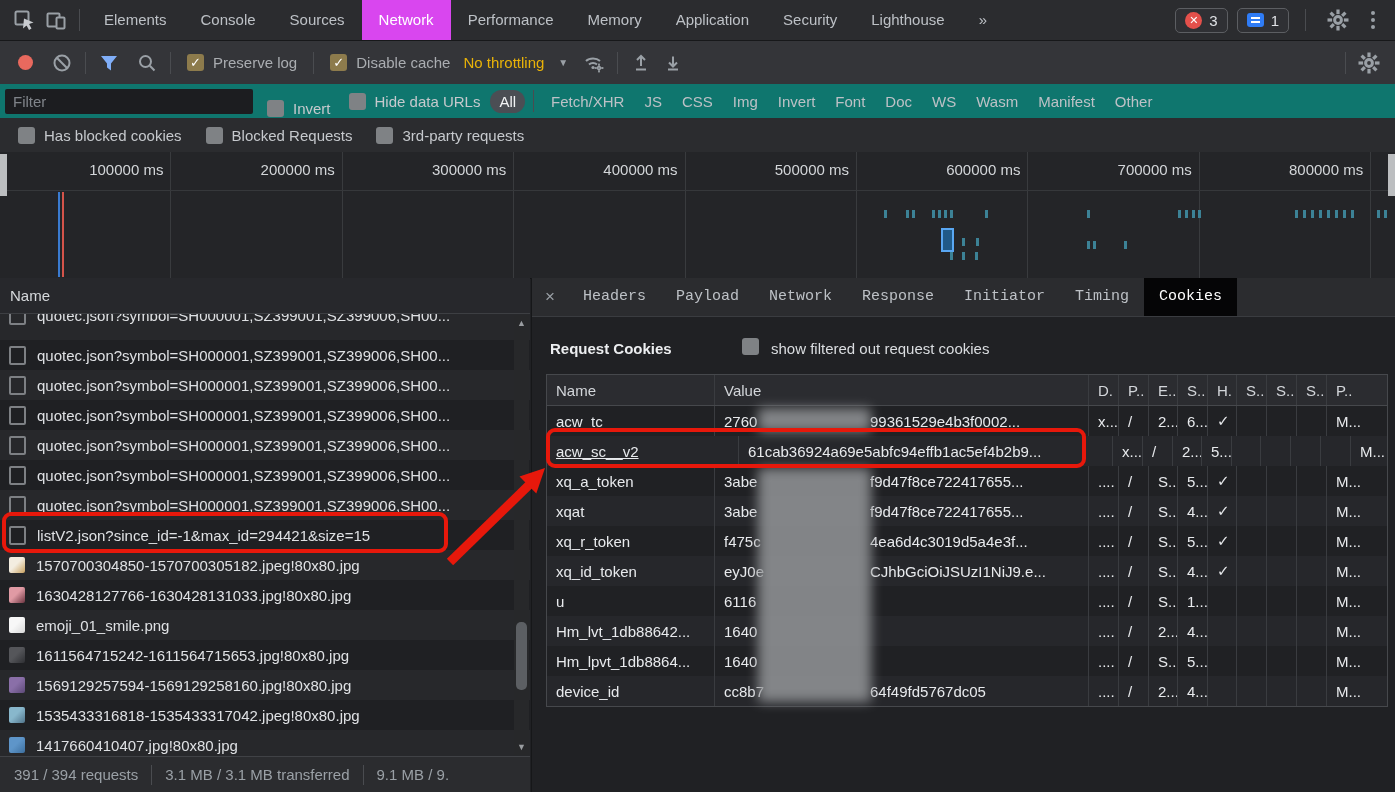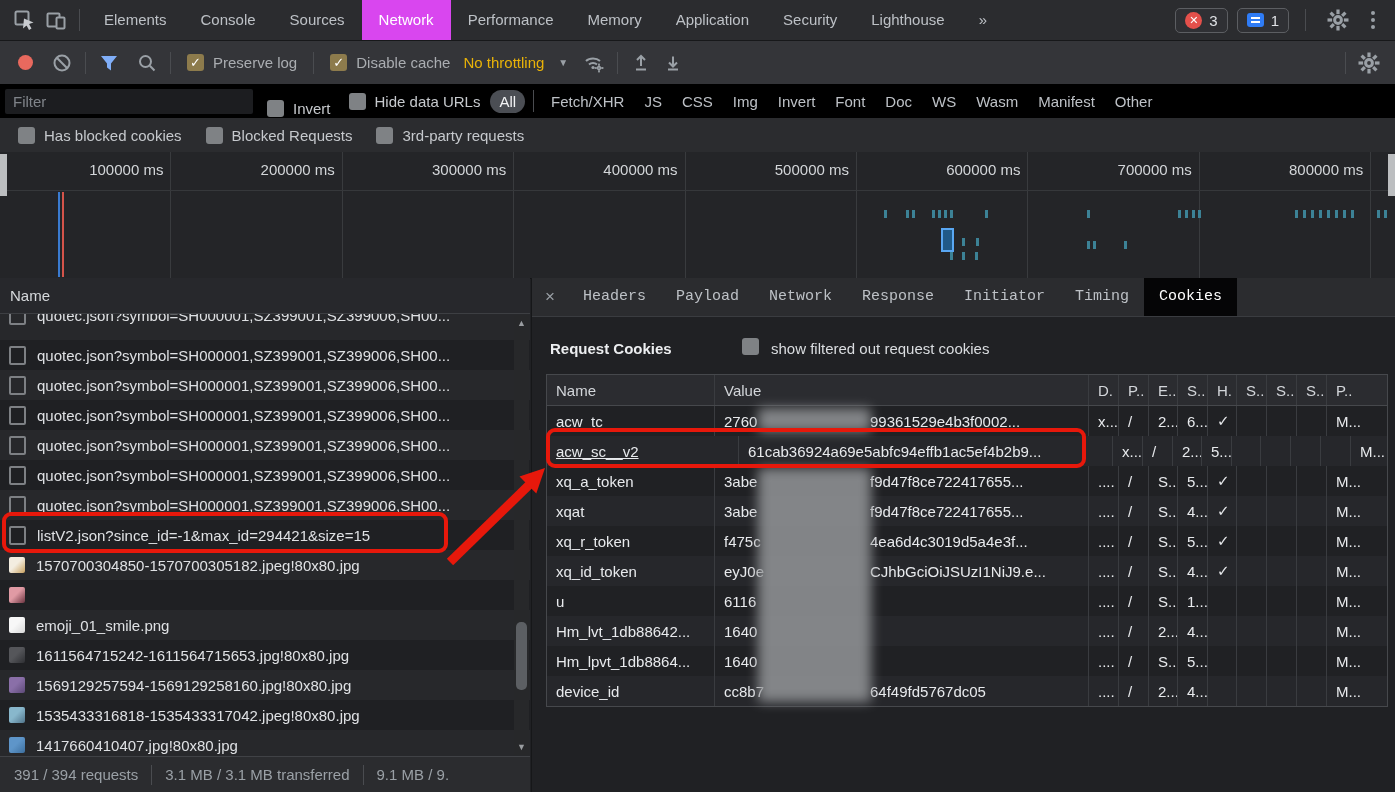--- a/index.html
+++ b/index.html
@@ -30,21 +30,21 @@
     border-bottom:1px solid #1d1e20;display:flex;align-items:center;}
   .rec{width:15px;height:15px;border-radius:50%;background:#e8695e;margin:0 13px 0 18px;flex:none;}
   .cbwrap{display:flex;align-items:center;gap:9px;margin:0 9px;color:#aaadb1;white-space:nowrap;}
   .cb{width:17px;height:17px;border-radius:3px;background:#7f8285;flex:none;display:flex;
     align-items:center;justify-content:center;color:#fff;font-size:13px;font-weight:bold;}
   .cb.on{background:#8d7b4c;}
   .throttle{color:#eab308;margin-left:4px;}
   .caret{color:#9aa0a6;font-size:10px;margin-left:14px;}
 
   
-  #filter-row1{position:absolute;left:0;top:84px;width:100%;height:34px;background:#000000;
+  #filter-row1{position:absolute;left:0;top:84px;width:100%;height:34px;background:#0f766e;
     display:flex;align-items:center;}
   #filter-input{width:232px;height:25px;margin-left:5px;background:#1c1d20;border:none;border-radius:2px;
     color:#bdc1c6;font-size:15px;padding:0 8px;outline:none;font-family:inherit;}
   #filter-input::placeholder{color:#80848a;}
   .ftypes{display:flex;align-items:center;}
   .ftype{color:#bdc1c6;padding:3px 9px;margin:0 1px;white-space:nowrap;}
   .ftype.sel{background:#4b4e54;border-radius:13px;color:#f2f3f5;}
   #filter-row2{position:absolute;left:0;top:118px;width:100%;height:34px;background:#2b2c2f;
     display:flex;align-items:center;padding-left:6px;}
   #filter-row2 .cbwrap{color:#c6c9cd;margin:0 12px;}
@@ -416,20 +416,21 @@
         <div class="req-row dk">
           <div class="req-icon doc"></div>
           <div style="overflow: hidden;">listV2.json?since_id=-1&amp;max_id=294421&amp;size=15</div>
         </div>
         <div class="req-row lt">
           <div class="req-icon" style="background: linear-gradient(135deg, rgb(243, 237, 224) 45%, rgb(201, 161, 95));"></div>
           <div style="overflow: hidden;">1570700304850-1570700305182.jpeg!80x80.jpg</div>
         </div>
         <div class="req-row dk">
           <div class="req-icon" style="background: linear-gradient(135deg, rgb(224, 154, 164) 45%, rgb(107, 52, 64));"></div>
+          <div style="overflow: hidden;">1630428127766-1630428131033.jpg!80x80.jpg</div>
         </div>
         <div class="req-row lt">
           <div class="req-icon" style="background: linear-gradient(135deg, rgb(247, 247, 247) 45%, rgb(217, 217, 217));"></div>
           <div style="overflow: hidden;">emoji_01_smile.png</div>
         </div>
         <div class="req-row dk">
           <div class="req-icon" style="background: linear-gradient(135deg, rgb(85, 86, 90) 45%, rgb(46, 47, 51));"></div>
           <div style="overflow: hidden;">1611564715242-1611564715653.jpg!80x80.jpg</div>
         </div>
         <div class="req-row lt">

